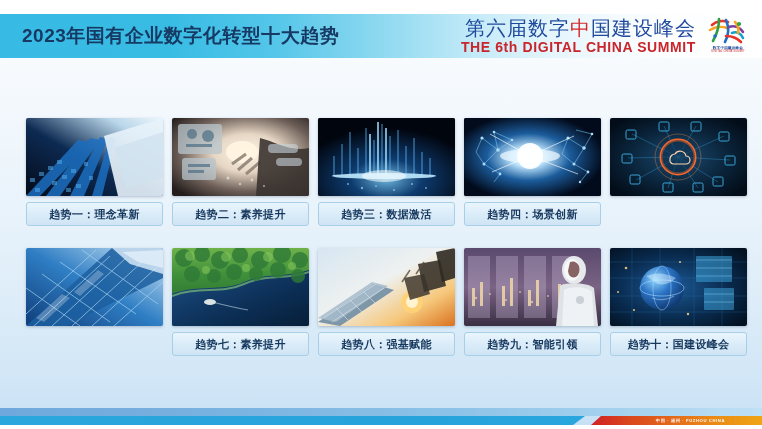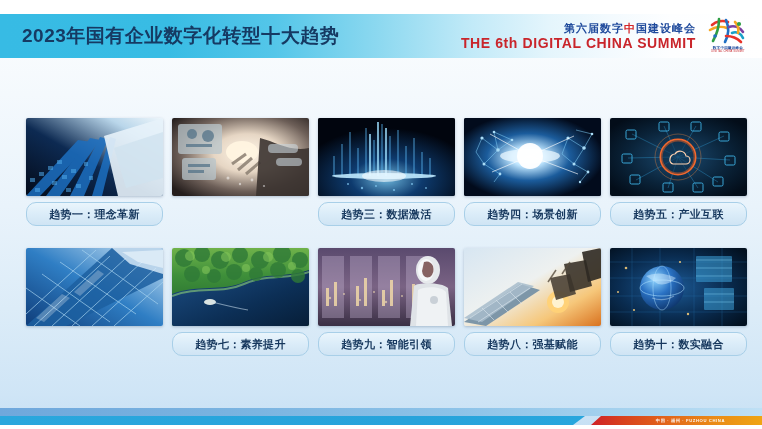--- a/index.html
+++ b/index.html
@@ -40,22 +40,22 @@
     position: absolute;
     right: 8px;
     top: 1px;
     height: 42px;
     display: flex;
     align-items: center;
     gap: 6px;
   }
   .summit-text { text-align: right; line-height: 1; }
   .summit-cn {
-    font-size: 11px;
-    font-weight: bold;
+    font-size: 20px;
+    font-weight: normal;
     color: #1f4a9c;
     letter-spacing: 1px;
     white-space: nowrap;
   }
   .summit-cn .red-char { color: #d5282a; }
   .summit-en {
     margin-top: 2px;
     font-size: 14px;
     font-weight: bold;
     color: #c9252b;
@@ -108,21 +108,21 @@
     border-radius: 2px;
     overflow: hidden;
     position: relative;
     box-shadow: 0 1px 3px rgba(40,70,110,0.30);
   }
   .thumb svg { display: block; width: 137px; height: 78px; }
   .caption {
     margin-top: 6px;
     height: 24px;
     border: 1px solid #a8cfe8;
-    border-radius: 10px;
+    border-radius: 3px;
     background: linear-gradient(180deg, #eaf5fc 0%, #dcedf9 45%, #cfe4f4 100%);
     display: flex;
     align-items: center;
     justify-content: center;
     font-size: 11px;
     font-weight: bold;
     color: #17385e;
     white-space: nowrap;
     letter-spacing: 0.3px;
   }
@@ -292,20 +292,21 @@
               <rect x="104" y="40" width="26" height="8" rx="4"></rect>
             </g>
             <g fill="#ffffff" opacity="0.5">
               <circle cx="56" cy="60" r="1.5"></circle>
                 <circle cx="68" cy="66" r="1.2"></circle>
               <circle cx="80" cy="62" r="1.4"></circle>
                 <circle cx="92" cy="68" r="1.1"></circle>
             </g>
           </svg>
         </div>
+        <div class="caption">趋势二：素养提升</div>
       </div>
 
       <div class="card">
         <div class="thumb">
           <svg viewBox="0 0 137 78" preserveAspectRatio="none">
             <defs>
               <radialGradient id="g3a" cx="0.5" cy="0.78" r="0.65">
                 <stop offset="0%" stop-color="#7fd4ff"></stop>
                   <stop offset="40%" stop-color="#10447f"></stop>
                 <stop offset="100%" stop-color="#01050e"></stop>
@@ -430,21 +431,20 @@
               <rect x="103" y="59" width="10" height="9" rx="1.5"></rect>
               <rect x="53" y="65" width="10" height="9" rx="1.5"></rect>
               <rect x="83" y="65" width="10" height="9" rx="1.5"></rect>
             </g>
             <circle cx="68" cy="39" r="17" fill="none" stroke="#ff6b2b" stroke-width="3" opacity="0.95"></circle>
             <circle cx="68" cy="39" r="17" fill="#0c2c46" opacity="0.5"></circle>
             <circle cx="68" cy="39" r="23" fill="none" stroke="#ff8c3c" stroke-width="0.8" opacity="0.45"></circle>
             <path d="M60 41 a5 5 0 0 1 5 -5 a6 6 0 0 1 11 2 a4 4 0 0 1 0 8 l-13 0 a4 4 0 0 1 -3 -5 z" fill="none" stroke="#ffd2b0" stroke-width="1.2"></path>
           </svg>
         </div>
-        <div class="caption">趋势五：产业互联</div>
       </div>
 
     </div>
 
     <div class="row">
 
       <div class="card">
         <div class="thumb">
           <svg viewBox="0 0 137 78" preserveAspectRatio="none">
             <defs>
@@ -523,69 +523,20 @@
             <path d="M40 54 C52 57, 64 60, 76 62" stroke="#cfe3f2" stroke-width="1.2" fill="none" opacity="0.55"></path>
           </svg>
         </div>
         <div class="caption">趋势七：素养提升</div>
       </div>
 
       <div class="card">
         <div class="thumb">
           <svg viewBox="0 0 137 78" preserveAspectRatio="none">
             <defs>
-              <linearGradient id="g9a" x1="0" y1="0" x2="0" y2="1">
-                <stop offset="0%" stop-color="#5a4a6e"></stop>
-                  <stop offset="50%" stop-color="#7a6384"></stop>
-                <stop offset="100%" stop-color="#3a2f44"></stop>
-              </linearGradient>
-            </defs>
-            <rect width="137" height="78" fill="url(#g9a)"></rect>
-            <g fill="#c8b8d6" opacity="0.35">
-              <rect x="4" y="8" width="22" height="62"></rect>
-                <rect x="32" y="8" width="22" height="62"></rect>
-              <rect x="60" y="8" width="22" height="62"></rect>
-                <rect x="88" y="8" width="22" height="62"></rect>
-            </g>
-            <g fill="#f0d8a8" opacity="0.85">
-              <rect x="8" y="40" width="3" height="18"></rect>
-                <rect x="16" y="34" width="3" height="24"></rect>
-              <rect x="38" y="38" width="3" height="20"></rect>
-                <rect x="46" y="30" width="3" height="28"></rect>
-              <rect x="64" y="42" width="3" height="16"></rect>
-                <rect x="72" y="32" width="3" height="26"></rect>
-              <rect x="94" y="36" width="3" height="22"></rect>
-                <rect x="102" y="44" width="3" height="14"></rect>
-            </g>
-            <g fill="#ffe9b8" opacity="0.6">
-              <circle cx="12" cy="50" r="1.2"></circle>
-                <circle cx="26" cy="46" r="1"></circle>
-              <circle cx="42" cy="52" r="1.1"></circle>
-                <circle cx="56" cy="44" r="1"></circle>
-              <circle cx="68" cy="54" r="1.2"></circle>
-                <circle cx="84" cy="48" r="1"></circle>
-              <circle cx="98" cy="52" r="1.1"></circle>
-            </g>
-            <g>
-              <ellipse cx="110" cy="22" rx="12" ry="14" fill="#e6e9ec"></ellipse>
-              <ellipse cx="108" cy="22" rx="8" ry="11" fill="#f6f8fa"></ellipse>
-              <path d="M106 14 q6 -2 9 4 q2 7 -3 11 q-7 2 -8 -6 z" fill="#6b3d3d" opacity="0.8"></path>
-              <path d="M96 38 C100 34, 124 34, 130 40 L134 78 L92 78 Z" fill="#dfe3e7"></path>
-              <path d="M100 42 C106 38, 124 38, 128 44 L130 78 L98 78 Z" fill="#f2f5f8" opacity="0.8"></path>
-              <circle cx="116" cy="52" r="4" fill="#c9d0d7"></circle>
-            </g>
-          </svg>
-        </div>
-        <div class="caption">趋势九：智能引领</div>
-      </div>
-
-      <div class="card">
-        <div class="thumb">
-          <svg viewBox="0 0 137 78" preserveAspectRatio="none">
-            <defs>
               <linearGradient id="g8a" x1="0" y1="0" x2="1" y2="1">
                 <stop offset="0%" stop-color="#d7e6f2"></stop>
                   <stop offset="45%" stop-color="#eef1f0"></stop>
                 <stop offset="75%" stop-color="#f6c77a"></stop>
                   <stop offset="100%" stop-color="#d9721f"></stop>
               </linearGradient>
             </defs>
             <rect width="137" height="78" fill="url(#g8a)"></rect>
             <circle cx="94" cy="54" r="11" fill="#ffd277" opacity="0.95"></circle>
             <circle cx="94" cy="54" r="6" fill="#fff3d0"></circle>
@@ -607,20 +558,69 @@
             </g>
           </svg>
         </div>
         <div class="caption">趋势八：强基赋能</div>
       </div>
 
       <div class="card">
         <div class="thumb">
           <svg viewBox="0 0 137 78" preserveAspectRatio="none">
             <defs>
+              <linearGradient id="g9a" x1="0" y1="0" x2="0" y2="1">
+                <stop offset="0%" stop-color="#5a4a6e"></stop>
+                  <stop offset="50%" stop-color="#7a6384"></stop>
+                <stop offset="100%" stop-color="#3a2f44"></stop>
+              </linearGradient>
+            </defs>
+            <rect width="137" height="78" fill="url(#g9a)"></rect>
+            <g fill="#c8b8d6" opacity="0.35">
+              <rect x="4" y="8" width="22" height="62"></rect>
+                <rect x="32" y="8" width="22" height="62"></rect>
+              <rect x="60" y="8" width="22" height="62"></rect>
+                <rect x="88" y="8" width="22" height="62"></rect>
+            </g>
+            <g fill="#f0d8a8" opacity="0.85">
+              <rect x="8" y="40" width="3" height="18"></rect>
+                <rect x="16" y="34" width="3" height="24"></rect>
+              <rect x="38" y="38" width="3" height="20"></rect>
+                <rect x="46" y="30" width="3" height="28"></rect>
+              <rect x="64" y="42" width="3" height="16"></rect>
+                <rect x="72" y="32" width="3" height="26"></rect>
+              <rect x="94" y="36" width="3" height="22"></rect>
+                <rect x="102" y="44" width="3" height="14"></rect>
+            </g>
+            <g fill="#ffe9b8" opacity="0.6">
+              <circle cx="12" cy="50" r="1.2"></circle>
+                <circle cx="26" cy="46" r="1"></circle>
+              <circle cx="42" cy="52" r="1.1"></circle>
+                <circle cx="56" cy="44" r="1"></circle>
+              <circle cx="68" cy="54" r="1.2"></circle>
+                <circle cx="84" cy="48" r="1"></circle>
+              <circle cx="98" cy="52" r="1.1"></circle>
+            </g>
+            <g>
+              <ellipse cx="110" cy="22" rx="12" ry="14" fill="#e6e9ec"></ellipse>
+              <ellipse cx="108" cy="22" rx="8" ry="11" fill="#f6f8fa"></ellipse>
+              <path d="M106 14 q6 -2 9 4 q2 7 -3 11 q-7 2 -8 -6 z" fill="#6b3d3d" opacity="0.8"></path>
+              <path d="M96 38 C100 34, 124 34, 130 40 L134 78 L92 78 Z" fill="#dfe3e7"></path>
+              <path d="M100 42 C106 38, 124 38, 128 44 L130 78 L98 78 Z" fill="#f2f5f8" opacity="0.8"></path>
+              <circle cx="116" cy="52" r="4" fill="#c9d0d7"></circle>
+            </g>
+          </svg>
+        </div>
+        <div class="caption">趋势九：智能引领</div>
+      </div>
+
+      <div class="card">
+        <div class="thumb">
+          <svg viewBox="0 0 137 78" preserveAspectRatio="none">
+            <defs>
               <radialGradient id="g10a" cx="0.45" cy="0.5" r="0.7">
                 <stop offset="0%" stop-color="#1c5a96"></stop>
                   <stop offset="55%" stop-color="#0a2d52"></stop>
                 <stop offset="100%" stop-color="#02101f"></stop>
               </radialGradient>
               <radialGradient id="g10b" cx="0.35" cy="0.3" r="0.8">
                 <stop offset="0%" stop-color="#8fd5ff"></stop>
                   <stop offset="45%" stop-color="#2a72c4"></stop>
                 <stop offset="100%" stop-color="#0b2f63"></stop>
               </radialGradient>
@@ -654,21 +654,21 @@
             <path d="M42 50 q12 4 22 -2" fill="none" stroke="#d9f0ff" stroke-width="1.2" opacity="0.4"></path>
             <g fill="#ffd27a" opacity="0.85">
               <circle cx="16" cy="20" r="1.3"></circle>
                 <circle cx="24" cy="62" r="1.1"></circle>
               <circle cx="78" cy="66" r="1.2"></circle>
                 <circle cx="8" cy="44" r="1"></circle>
               <circle cx="70" cy="14" r="1.1"></circle>
             </g>
           </svg>
         </div>
-        <div class="caption">趋势十：数实融合</div>
+        <div class="caption">趋势十：国建设峰会</div>
       </div>
 
     </div>
   </div>
 
   <div class="footer-band"></div>
   <div class="footer-bar">
     <div class="fb-blue"></div>
     <div class="fb-white"></div>
     <div class="fb-red">

